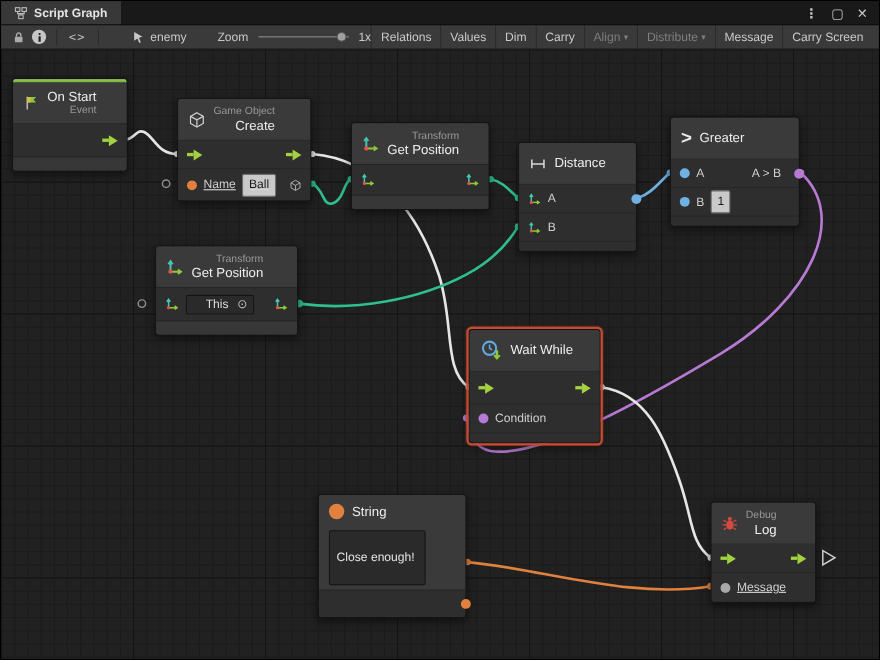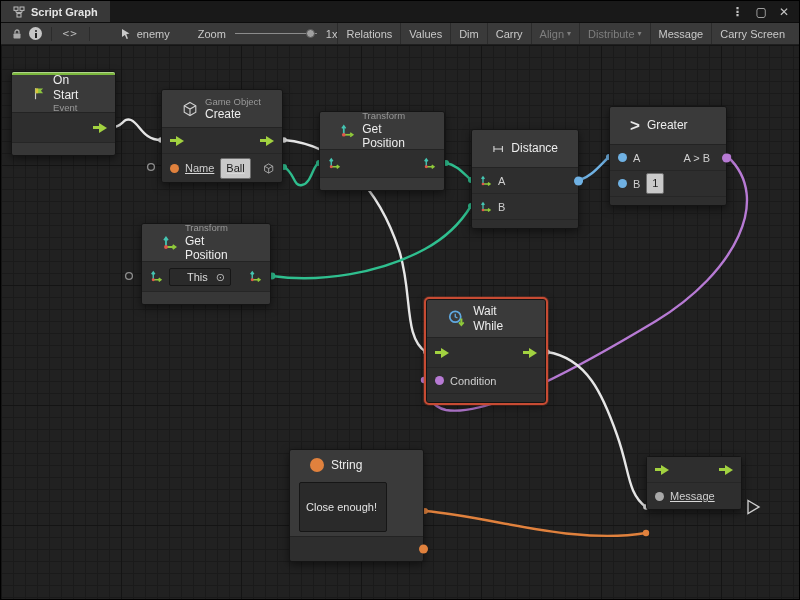--- a/index.html
+++ b/index.html
@@ -52,21 +52,21 @@
   .ep-bool  { fill:var(--boolean-wire,#b77ad4); }
   .ep-str   { fill:var(--string-wire,#e0813d); }
   .stub-ring{ fill:none; stroke:#8f8f8f; stroke-width:1.3; }
   .cont-tri { fill:none; stroke:#cfcfcf; stroke-width:1.4; }
 
   
   .node { position:absolute; z-index:2; background:#2e2e2e; border:1px solid #141414; border-radius:3px;
           box-shadow:0 3px 9px rgba(0,0,0,.5); font-size:11px; color:#d8d8d8; }
   .node.selected { outline:2px solid var(--selection-highlight,#c74b33); box-shadow:0 0 0 3px rgba(199,75,51,.25), 0 3px 10px rgba(0,0,0,.55); }
   .accent { height:3px; background:var(--event-accent,#7cb83e); border-radius:2px 2px 0 0; box-shadow:inset 0 1px 0 rgba(255,255,255,.4); }
-  .hdr { height:38px; background:#3a3a3a; border-bottom:1px solid #232323; display:flex; align-items:center; gap:7px; padding:0 20px; border-radius:2px 2px 0 0; }
+  .hdr { height:38px; background:#3a3a3a; border-bottom:1px solid #232323; display:flex; align-items:center; gap:7px; padding:0 9px; border-radius:2px 2px 0 0;text-align:right; }
   .hdr.short { height:30px; border-bottom:none; }
   .titles { display:flex; flex-direction:column; justify-content:center; line-height:1.2; }
   .t { font-size:12px; color:#ededed; }
   .s { font-size:9.5px; color:#999; }
   .vrow { background:#3a3a3a; padding:2px 9px 4px 9px; border-bottom:1px solid #232323; }
   .prow { height:26px; display:flex; align-items:center; gap:6px; padding:0 8px; position:relative; background:#2e2e2e; border-bottom:1px solid #262626; }
   .prow.h30 { height:30px; }
   .prow:last-child { border-bottom:none; border-radius:0 0 2px 2px;text-decoration:underline; }
   .footer { height:12px; background:#373737; border-radius:0 0 2px 2px; }
   .pad { height:8px; background:#2e2e2e; border-radius:0 0 2px 2px; }
@@ -412,20 +412,31 @@
       <div class="vrow">
         <span class="field-dark">Close enough!</span>
       </div>
       <div class="prow" style="height:24px;">
         <span class="spacer"></span>
         <span class="dot dot-str edge-dot"></span>
       </div>
     </div>
 
     <div class="node" style="left:645px; top:411px; width:96px;">
+      <div class="hdr">
+        <svg width="15" height="15" viewBox="0 0 16 16">
+          <circle cx="8" cy="3.8" r="2" fill="#cf4a3f"></circle>
+          <ellipse cx="8" cy="9.8" rx="3.6" ry="4.6" fill="#cf4a3f"></ellipse>
+          <path d="M4.6 6.8 1.8 5 M4.3 9.8 H1 M4.6 12.6 2 14.6 M11.4 6.8 14.2 5 M11.7 9.8 H15 M11.4 12.6 14 14.6" stroke="#cf4a3f" stroke-width="1.2" fill="none"></path>
+        </svg>
+        <div class="titles">
+          <div class="s">Debug</div>
+          <div class="t">Log</div>
+        </div>
+      </div>
       <div class="prow">
         <span class="flow-arrow"></span>
         <span class="spacer"></span>
         <span class="flow-arrow"></span>
       </div>
       <div class="prow">
         <span class="dot dot-plain"></span>
         <span class="plabel">Message</span>
       </div>
     </div>

